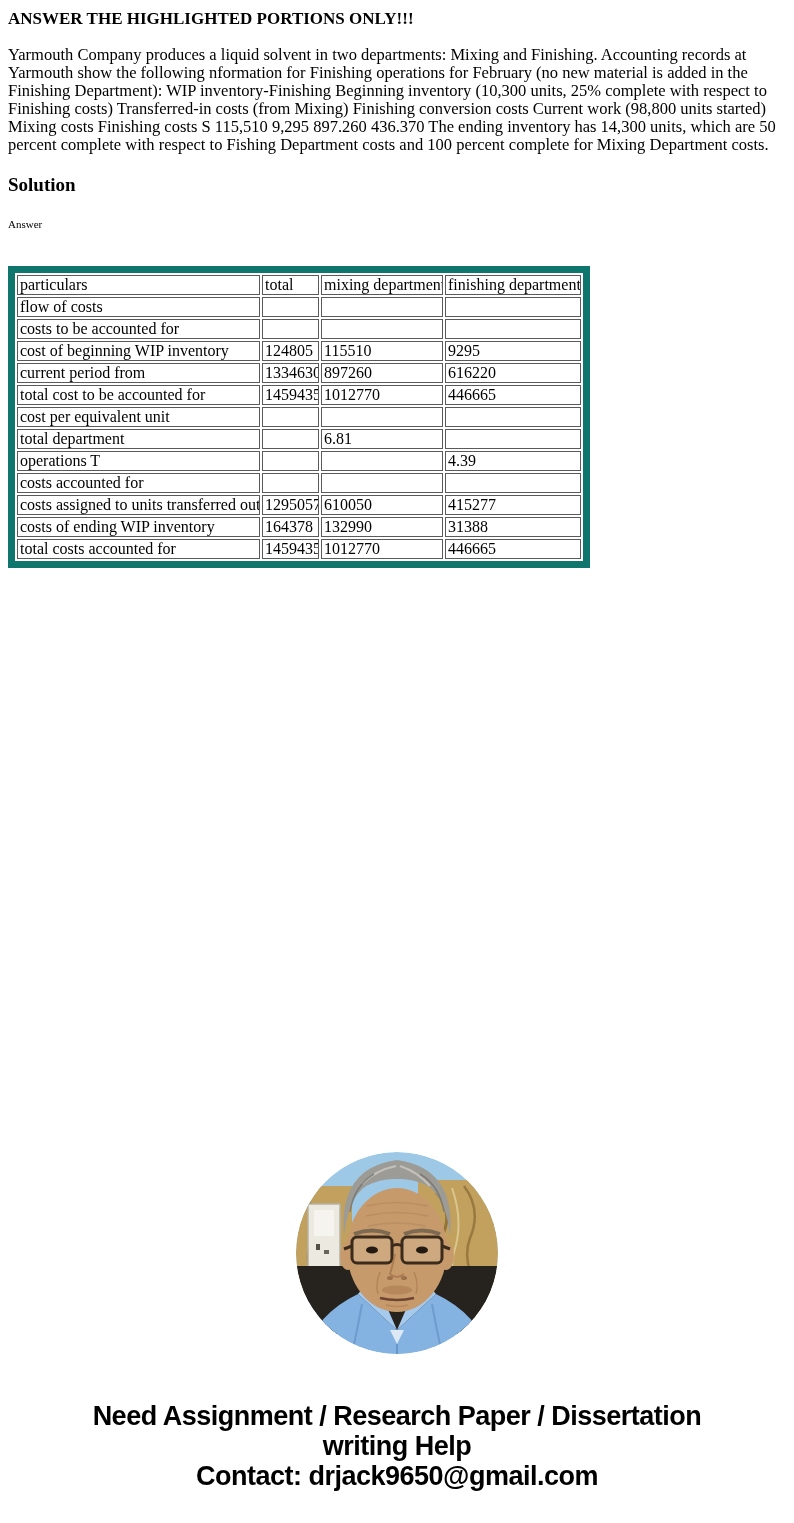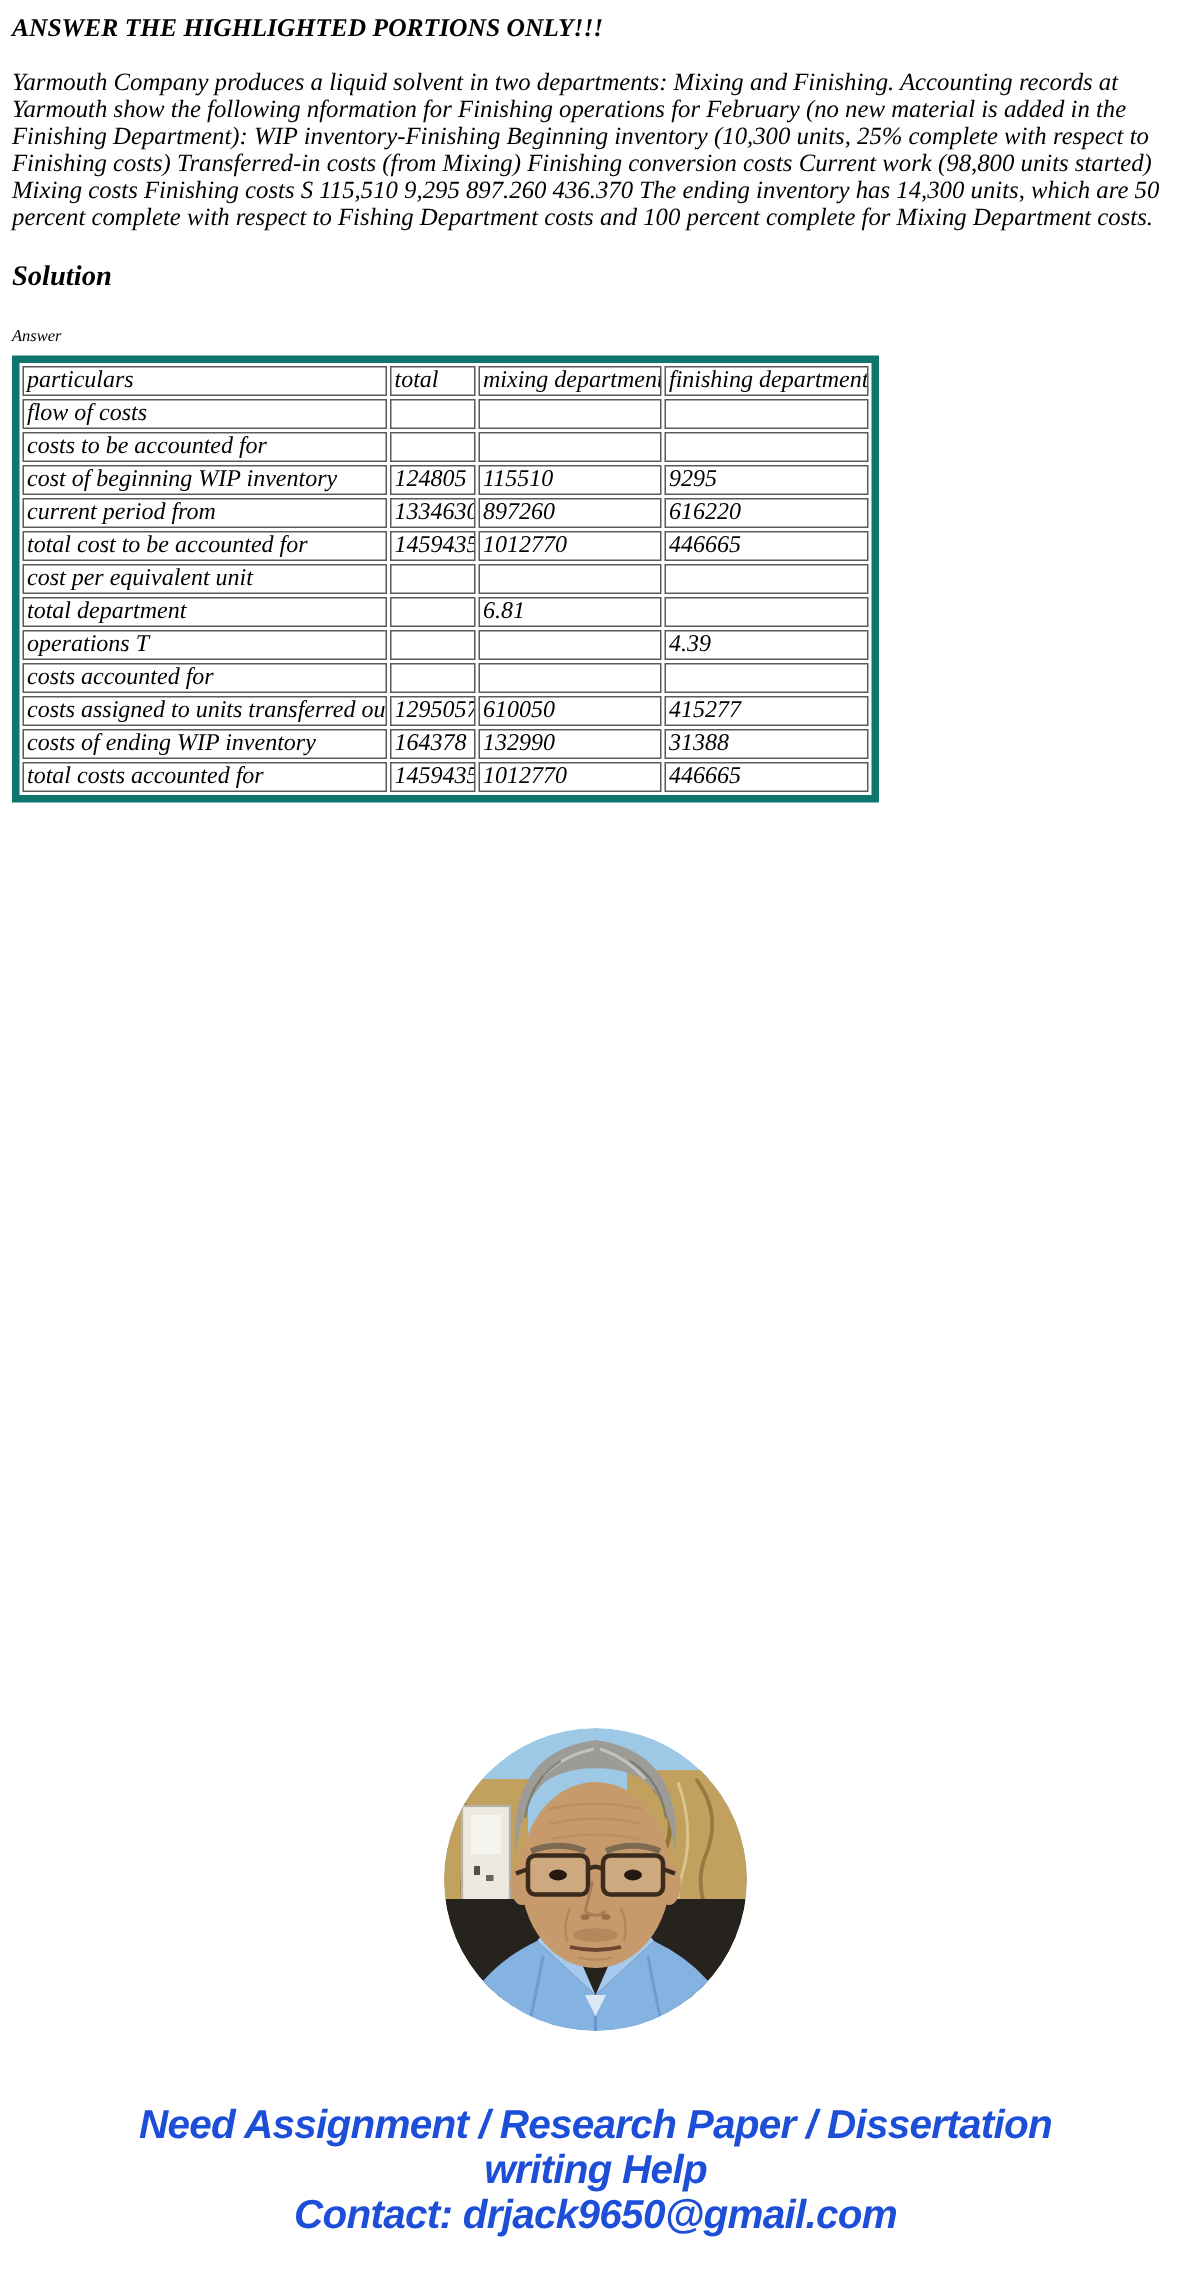--- a/index.html
+++ b/index.html
@@ -12,21 +12,20 @@
     height: 1523px;
     overflow: hidden;
     font-family: "Liberation Serif", serif;
     color: #000000;
   }
   .page {
     position: relative;
     width: 794px;
     height: 1229px;
     box-sizing: border-box;
-    font-style: italic;
   }
   .content {
     padding: 8px;
   }
   .doc-title {
     font-size: 17px;
     line-height: 20px;
     font-weight: bold;
     margin: 1px 0 0 0;
   }
@@ -41,24 +40,24 @@
     line-height: 22px;
     font-weight: bold;
     margin: 20px 0 0 0;
   }
   .answer-label {
     font-size: 11px;
     line-height: 19px;
     margin: 19px 0 0 0;
   }
   table.cost-table {
-    margin-top: 3px;
+    margin-top: 32px;
     border-collapse: separate;
     border-spacing: 2px;
-    border: 5px solid #0f766e;
+    border: 7px solid #0f766e;
     table-layout: fixed;
     width: 570px;
   }
   table.cost-table td {
     border: 1px solid #5a5a5a;
     font-size: 16px;
     line-height: 18px;
     height: 18px;
     padding: 0 2px;
     white-space: nowrap;
@@ -79,21 +78,21 @@
     position: absolute;
     top: 1401px;
     left: 0;
     width: 794px;
     text-align: center;
     font-family: "Liberation Sans", "DejaVu Sans", sans-serif;
     font-weight: bold;
     font-size: 27px;
     line-height: 30px;
     letter-spacing: -0.5px;
-    color: #1d4ed8;
+    color: #000000;
   }
   .promo p { margin: 0; }
   .promo .promo-heading { max-width: 700px; margin: 0 auto; }
 </style>
 </head>
 <body>
 
 <div class="page">
   <div class="content">
     <p class="doc-title">ANSWER THE HIGHLIGHTED PORTIONS ONLY!!!</p>

